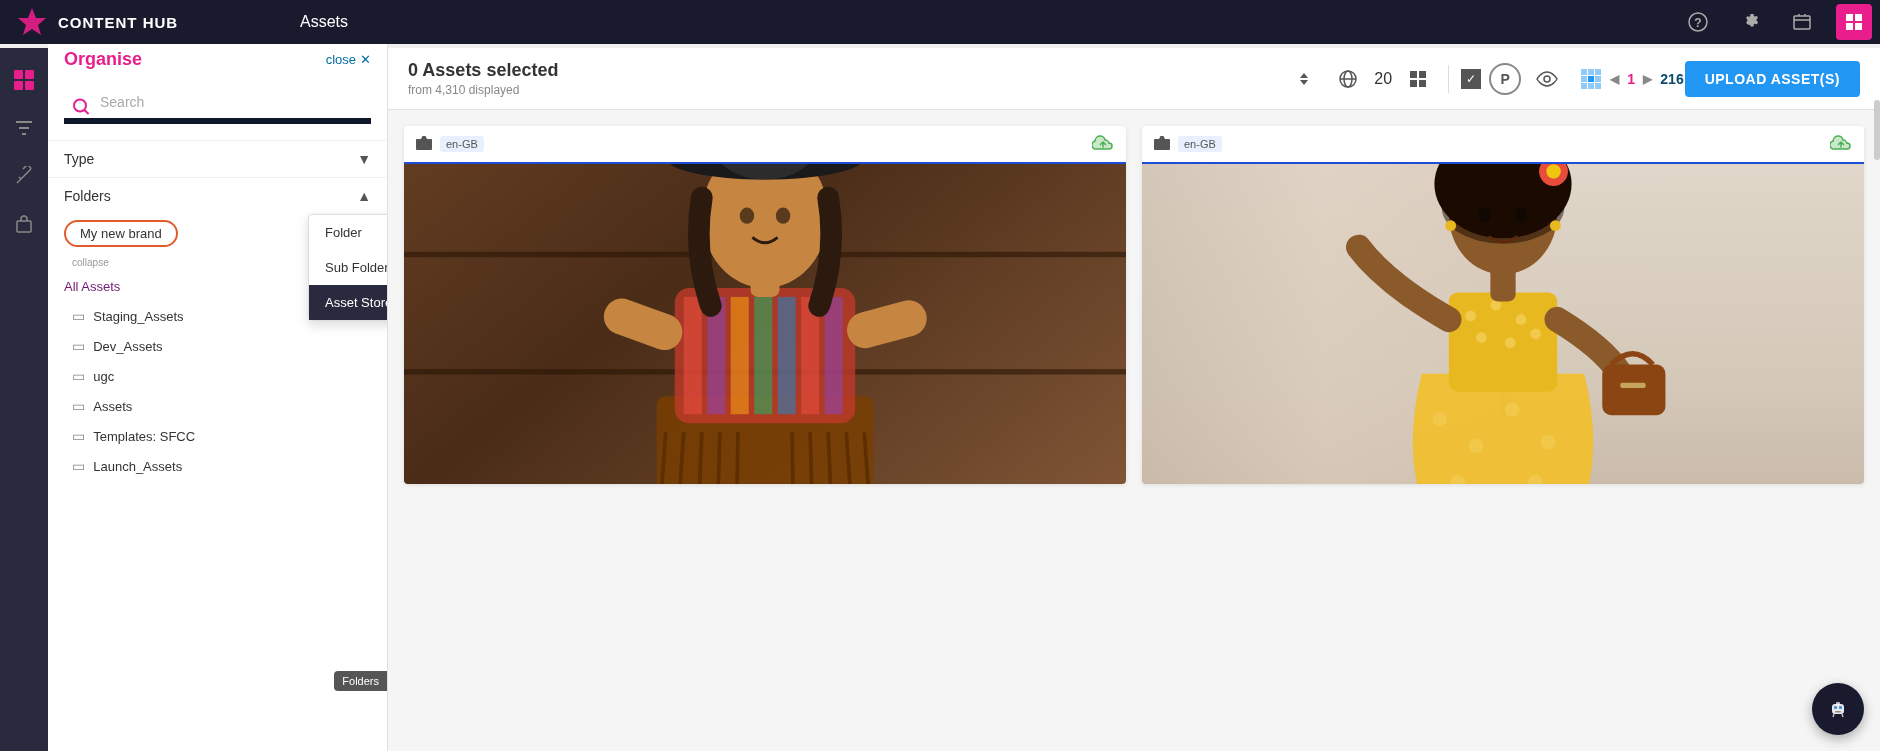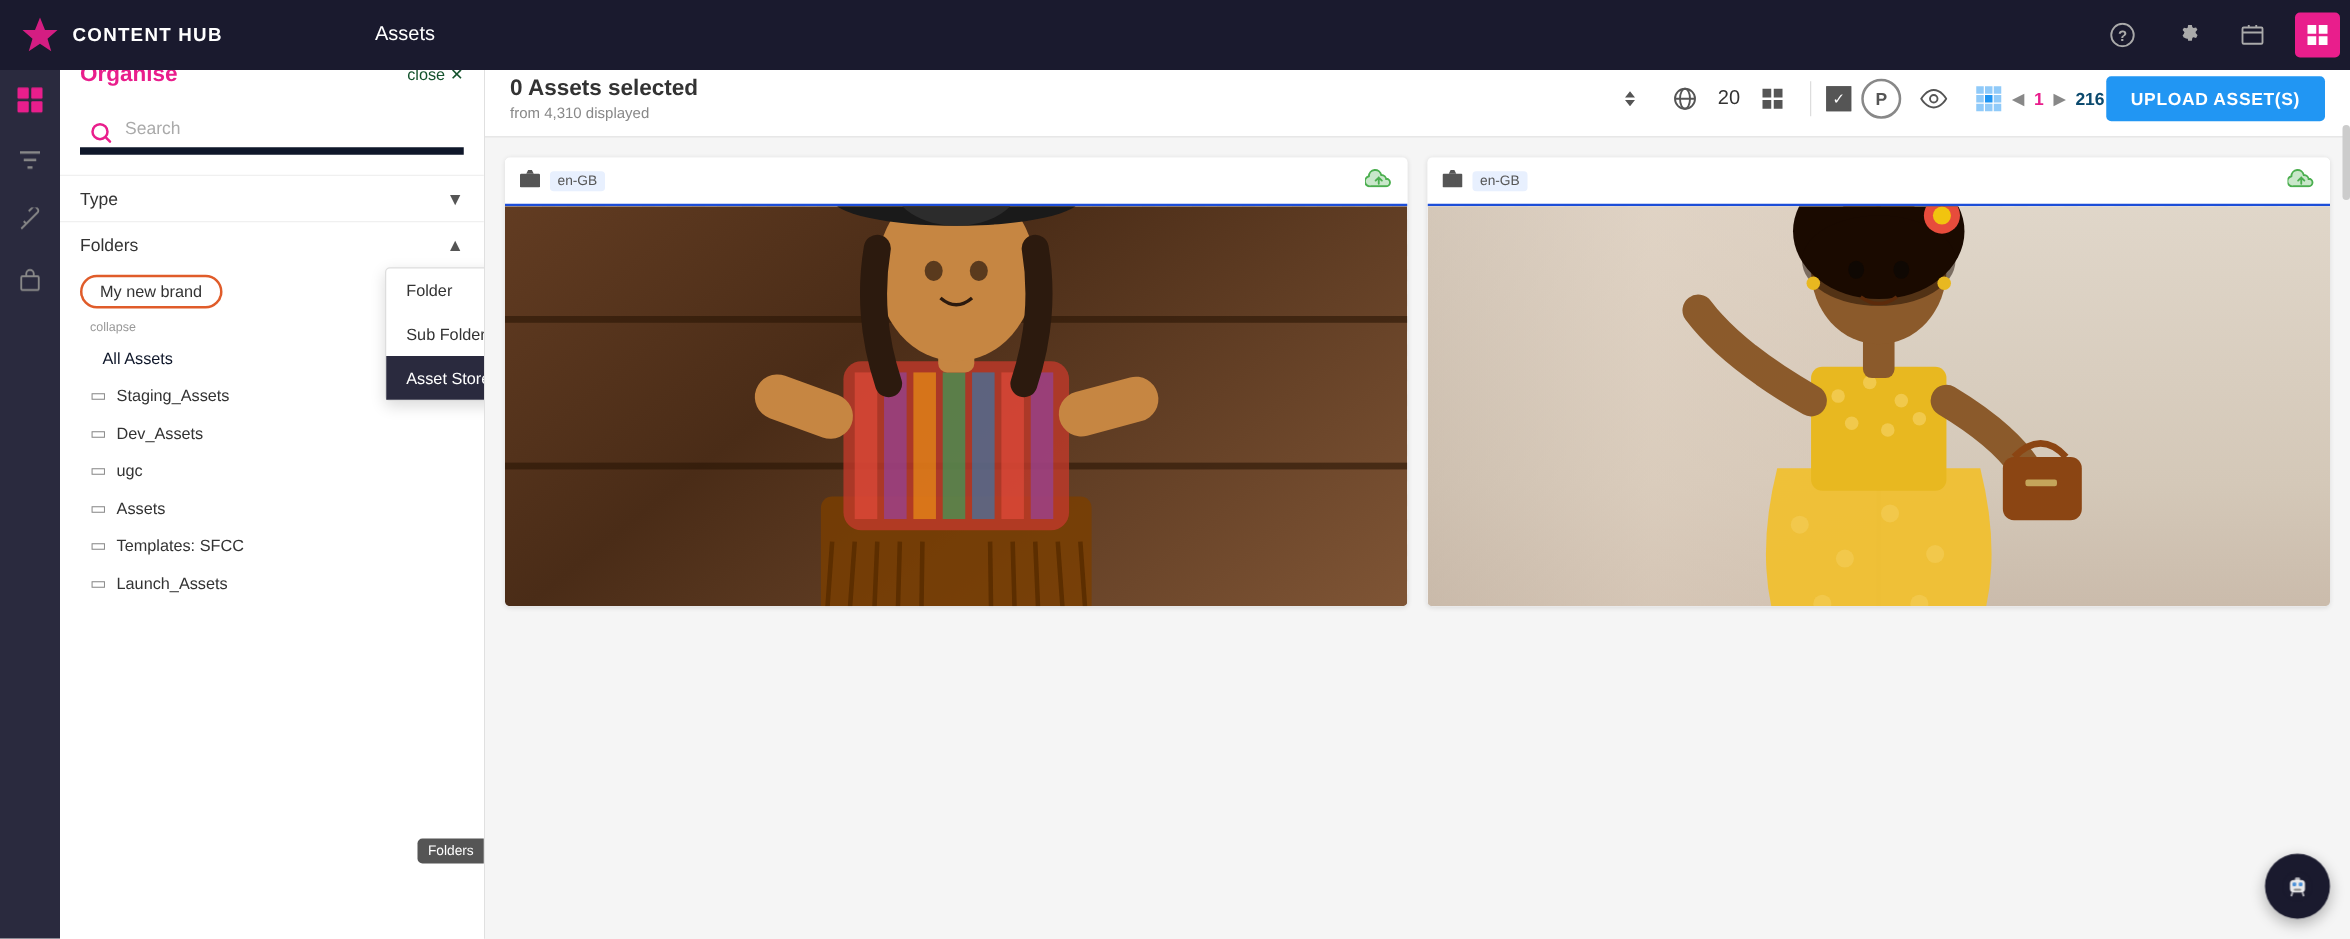--- a/index.html
+++ b/index.html
@@ -3,21 +3,21 @@
   <meta charset="utf-8">
   <style>
     * { box-sizing: border-box; margin: 0; padding: 0; }
     body { font-family: -apple-system, BlinkMacSystemFont, 'Segoe UI', sans-serif; background: #f0f0f0; overflow: hidden; }
 
     
     .top-nav {
       display: flex;
       align-items: center;
       background: #1a1a2e;
-      height: 56px;
+      height: 44px;
       position: fixed;
       top: 0; left: 0; right: 0;
       z-index: 100;
     }
     .top-nav-brand {
       display: flex;
       align-items: center;
       width: 280px;
       padding: 0 16px;
       gap: 10px;
@@ -105,21 +105,21 @@
       align-items: center;
       justify-content: space-between;
       padding: 16px 16px 8px;
     }
     .organise-title {
       color: #e91e8c;
       font-size: 18px;
       font-weight: 600;
     }
     .close-btn {
-      color: #14532d;
+      color: #0369a1;
       cursor: pointer;
       font-size: 13px;
       display: flex;
       align-items: center;
       gap: 4px;
     }
     .search-container {
       padding: 8px 16px 16px;
       position: relative;
     }
@@ -220,23 +220,23 @@
     .folder-item {
       display: flex;
       align-items: center;
       gap: 8px;
       padding: 7px 16px 7px 24px;
       font-size: 13px;
       cursor: pointer;
       color: #333;
     }
     .folder-item.all-assets {
-      color: #0f172a;
+      color: #701a75;
       font-weight: 500;
-      padding-left: 34px;
+      padding-left: 16px;
     }
     .collapse-link {
       font-size: 10px;
       color: #999;
       padding: 4px 24px;
       cursor: pointer;
     }
     .folder-icon {
       font-size: 14px;
       color: #888;

